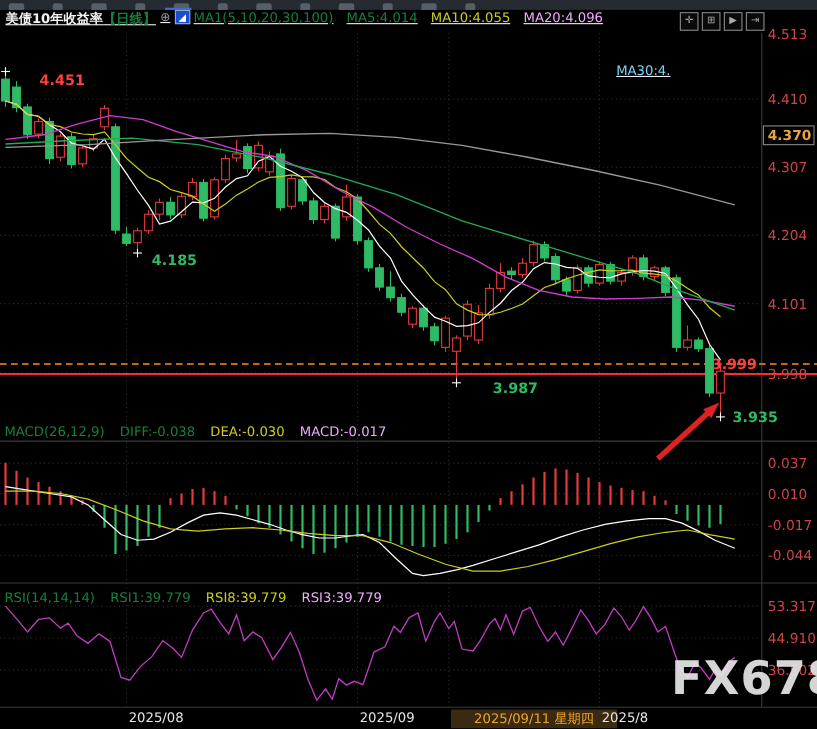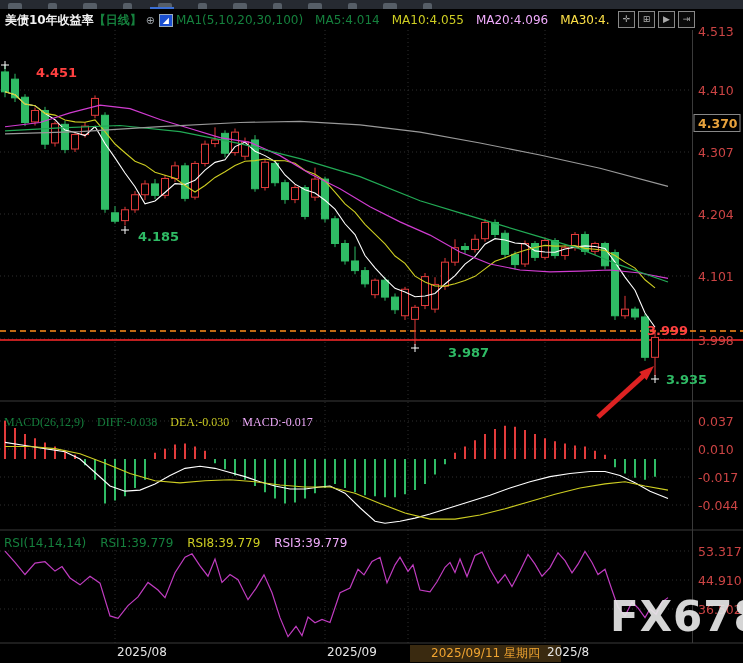--- a/index.html
+++ b/index.html
@@ -5,35 +5,35 @@
   html,body{margin:0;padding:0;background:#000;}
   #app{position:relative;width:743px;height:663px;background:#000;overflow:hidden;
        font-family:"DejaVu Sans","Liberation Sans",sans-serif;}
   
   #toolbar{position:absolute;left:0;top:0;width:743px;height:9px;background:#262a31;
            overflow:hidden;display:flex;align-items:flex-start;gap:26px;padding-left:8px;}
   .tb-frag{width:14px;height:14px;background:#7d8894;opacity:.55;border-radius:2px;margin-top:3px;flex:none;}
   .tb-frag.small{width:9px;}
   #tb-underline{position:absolute;left:150px;top:7px;width:24px;height:2px;background:#3b6fd4;}
   
-  #header{position:absolute;left:0;top:9px;width:743px;height:22px;display:flex;align-items:center;
-          font-size:12px;color:#eee;white-space:nowrap;}
+  #header{position:absolute;left:0;top:9px;width:743px;height:22px;display:flex;align-items:flex-start;
+          font-size:12px;color:#eee;white-space:nowrap;text-decoration:underline;}
   .t-title{color:#f2f2f2;font-weight:bold;margin-left:5px;}
   .t-period{color:#15803d;font-weight:bold;}
   .t-plus{color:#9aa0a6;font-size:11px;margin:0 4px;}
   .t-indic{display:inline-block;width:12px;height:11px;background:#1a4fd1;color:#fff;font-size:8px;
            line-height:11px;text-align:center;margin-right:3px;border:1px solid #9ab;}
-  .c-white{color:#15803d;} .c-yellow{color:#cdcd22;} .c-magenta{color:#f0abfc;} .c-green{color:#fde047;}
+  .c-white{color:#15803d;} .c-yellow{color:#cdcd22;} .c-magenta{color:#f0abfc;} .c-green{color:#7dd3fc;margin-top:48px;}
   .mv{margin-right:12px;}
   #hdr-icons{position:absolute;right:48px;top:11px;display:flex;gap:3px;}
   .hicon{width:15px;height:15px;border:1px solid #888;color:#aaa;font-size:9px;line-height:14px;
          text-align:center;background:#0a0a0a;}
   
   .ind-row{position:absolute;left:4px;font-size:12px;white-space:nowrap;}
-  #macd-row{top:415px;font-family:Liberation Serif, serif;}
+  #macd-row{top:385px;}
   #rsi-row{top:536px;}
   .ind-row span{margin-right:10px;}
   
   #xaxis{position:absolute;left:0;top:644px;width:609px;height:19px;font-size:12px;color:#e6e6e6;}
   #xaxis .xl{position:absolute;top:1px;}
   #xaxis .xl.hl{color:#f0a430;background:#3a2a10;padding:0 21px;}
   
   #watermark{position:absolute;left:610px;top:592px;font-size:42px;font-weight:bold;
              color:#e8e8e8;opacity:.92;letter-spacing:1px;}
   svg{position:absolute;left:0;top:0;}

